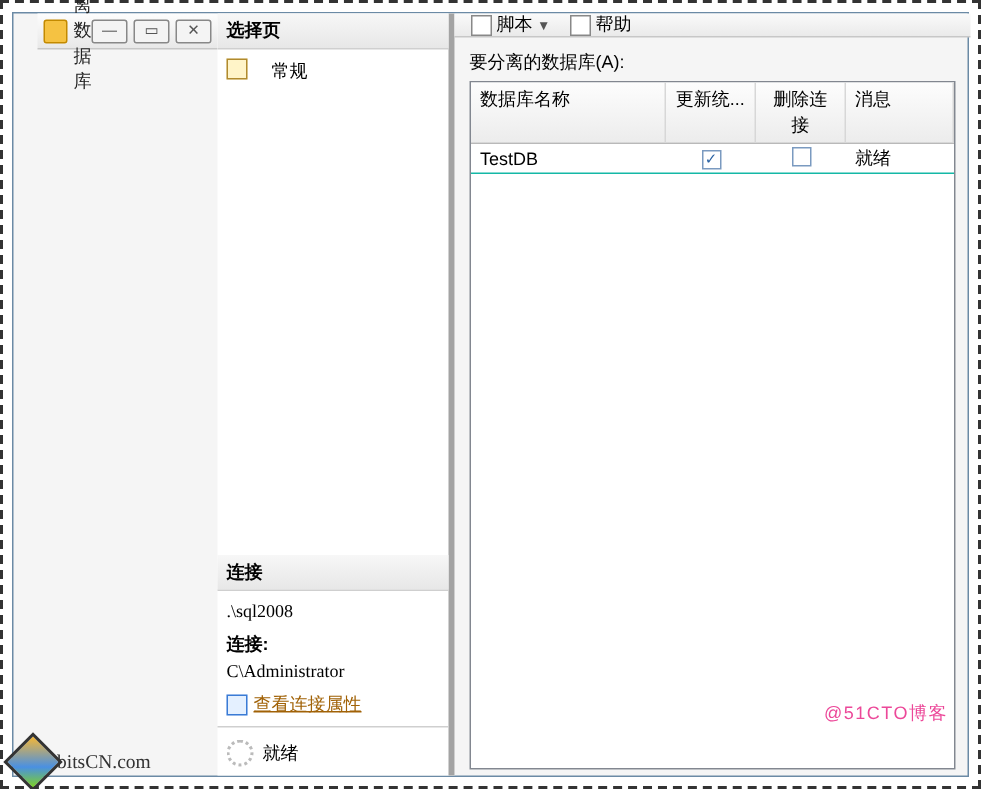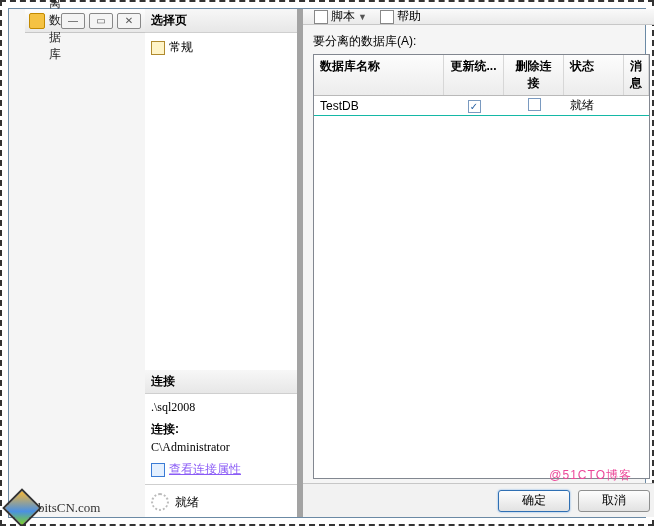--- a/index.html
+++ b/index.html
@@ -5,42 +5,42 @@
 * { box-sizing: border-box; margin: 0; padding: 0; }
 body { font-family: "Microsoft YaHei", SimSun, Tahoma, sans-serif; font-size: 12px; background: #fff; }
 .frame { border: 2px dashed #333; width: 654px; height: 526px; position: relative; background: #fff; }
 .window { position: absolute; left: 6px; top: 6px; right: 6px; bottom: 6px; border: 1px solid #6b8aa5; background: #f5f5f5; display: flex; flex-direction: row; padding-left: 16px; }
 .titlebar { height: 24px; background: linear-gradient(#fdfdfd,#e8e8e8); border-bottom: 1px solid #c7c7c7; display: flex; align-items: center; padding: 0 4px; }
 .title-icon { width: 16px; height: 16px; background: #f5c242; border: 1px solid #c38a00; border-radius: 2px; margin-right: 4px; }
 .title-text { flex: 1; font-size: 12px; color: #222; }
 .win-controls { display: flex; gap: 4px; }
 .win-btn { width: 24px; height: 16px; border: 1px solid #888; background: #f4f4f4; border-radius: 2px; font-size: 10px; line-height: 14px; text-align: center; color: #555; cursor: pointer; }
 .body { flex: 1; display: flex; border-top: none; }
-.sidebar { width: 158px; background: #fff; border-right: 6px solid #a3a3a3; display: flex; flex-direction: column; }
+.sidebar { width: 158px; background: #fff; border-right: 4px solid #a3a3a3; display: flex; flex-direction: column; }
 .side-section-title { background: linear-gradient(#f7f7f7,#e7e7e7); border-bottom: 1px solid #cfcfcf; padding: 3px 6px; font-weight: bold; font-size: 12px; }
 .side-body { padding: 4px 6px; }
-.side-item { display: flex; align-items: center; gap: 4px; padding: 2px 0; }
+.side-item { display: flex; gap: 16px; padding: 2px 0; }
 .side-icon { width: 14px; height: 14px; display: inline-block; border: 1px solid #b08a2e; background: #fff4c8; }
 .side-sep { height: 1px; background: #cfcfcf; margin: 2px 0; }
 .conn-label { font-weight: bold; margin-top: 2px; }
 .conn-val { margin: 2px 0 6px 0; font-family: Tahoma, SimSun; }
-.link { color: #8b5cf6; text-decoration: underline; cursor: pointer; }
+.link { color: #a16207; text-decoration: underline; cursor: pointer; }
 .link-icon { width: 14px; height: 14px; border: 1px solid #3a7bd5; background: #e4f0ff; display: inline-block; margin-right: 4px; vertical-align: middle; }
 .progress-row { display: flex; align-items: center; gap: 6px; padding: 6px; }
 .spinner { width: 18px; height: 18px; border: 2px dotted #bbb; border-radius: 50%; }
 .main { flex: 1; display: flex; flex-direction: column; }
 .toolbar { height: 16px; background: linear-gradient(#fafafa,#eaeaea); border-bottom: 1px solid #c7c7c7; display: flex; align-items: center; padding: 0 6px; gap: 4px; }
 .tb-btn { display: flex; align-items: center; gap: 3px; padding: 2px 4px; border: 1px solid transparent; cursor: pointer; }
 .tb-icon { width: 14px; height: 14px; background: #fff; border: 1px solid #888; }
 .tb-drop { width: 8px; font-size: 9px; color: #555; }
 .content { flex: 1; padding: 8px 10px 4px 10px; display: flex; flex-direction: column; }
 .field-label { margin-bottom: 4px; font-size: 12px; }
 .grid { border: 1px solid #828790; background: #fff; flex: 1; font-size: 12px; }
 .grid-head { display: flex; background: linear-gradient(#fdfdfd,#ececec); border-bottom: 1px solid #b9b9b9; }
-.gh { padding: 3px 6px; border-right: 1px solid #d7d7d7; font-weight: bold; }
+.gh { padding: 3px 6px; border-right: 1px solid #d7d7d7; font-weight: normal; }
 .c1 { width: 130px; } .c2 { width: 60px; text-align: center; } .c3 { width: 60px; text-align: center; } .c4 { width: 60px; } .c5 { flex: 1; }
 .grid-row { display: flex; border-bottom: 1px solid #14b8a6; align-items: center; height: 20px; }
 .gc { padding: 2px 6px; }
 .chk { width: 13px; height: 13px; border: 1px solid #7a9ac0; background: #fff; display: inline-flex; align-items: center; justify-content: center; font-size: 10px; color: #2a62a3; }
 .footer { height: 34px; background: #f2f2f2; border-top: 1px solid #c7c7c7; display: flex; align-items: center; justify-content: flex-end; padding: 0 10px; gap: 8px; }
 .btn { min-width: 72px; height: 22px; border: 1px solid #8e8f8f; background: linear-gradient(#fdfdfd,#e2e2e2); border-radius: 3px; font-size: 12px; cursor: pointer; }
 .btn.primary { border-color: #2f6fb3; box-shadow: 0 0 2px #6aa6e6; }
 .watermark { position: absolute; right: 20px; bottom: 40px; color: #ec4899; font-size: 12px; letter-spacing: 1px; pointer-events: none; }
 .logo { position: absolute; left: 6px; bottom: 2px; display: flex; align-items: center; gap: 2px; z-index: 5; }
 .logo-cube { width: 28px; height: 28px; transform: rotate(45deg); background: linear-gradient(135deg,#f7b733,#4a90e2 60%,#7ed321); border: 2px solid #333; }
@@ -101,41 +101,36 @@
         </div>
       </div>
 
       <div class="content">
         <div class="field-label">要分离的数据库(A):</div>
         <div class="grid">
           <div class="grid-head">
             <div class="gh c1">数据库名称</div>
             <div class="gh c3">更新统...</div>
             <div class="gh c2">删除连接</div>
-            <div class="gh c4">状态</div>
             <div class="gh c5">消息</div>
           </div>
           <div class="grid-row">
             <div class="gc c1">TestDB</div>
             <div class="gc c2" style="text-align:center">
               <span class="chk">✓</span>
             </div>
             <div class="gc c3" style="text-align:center">
               <span class="chk"></span>
             </div>
             <div class="gc c4">就绪</div>
             <div class="gc c5"></div>
           </div>
         </div>
       </div>
 
-      <div class="footer">
-        <button class="btn primary">确定</button>
-        <button class="btn">取消</button>
-      </div>
     </div>
   </div>
 
 </div>
 
 <div class="watermark">@51CTO博客</div>
 <div class="logo">
   <div class="logo-cube"></div>
   <span class="logo-text">bitsCN.com</span>
 </div>

